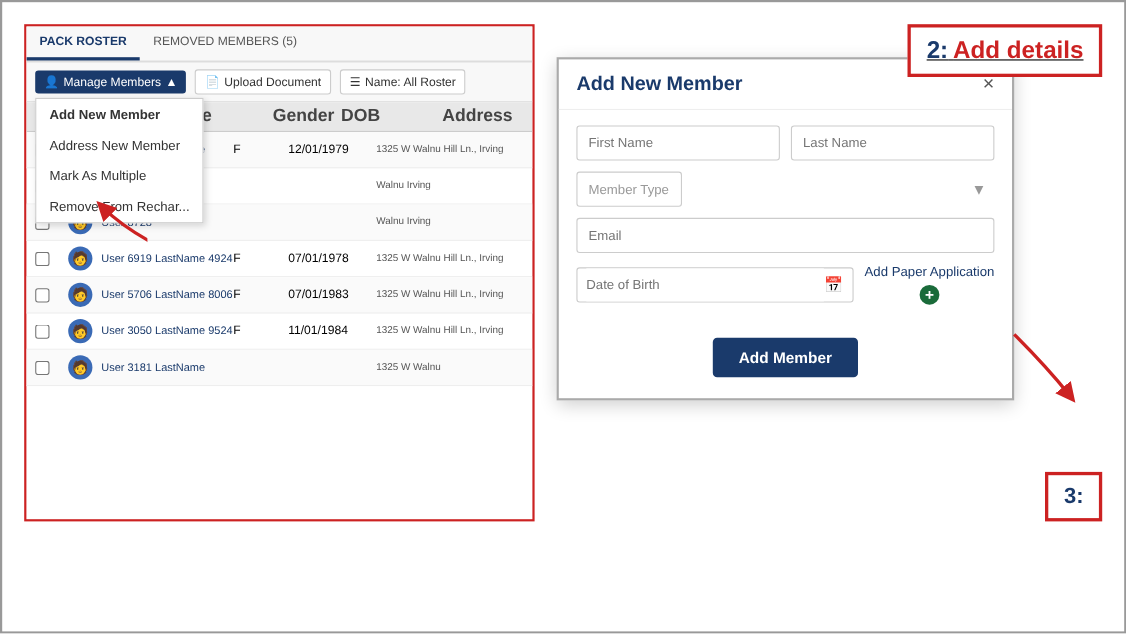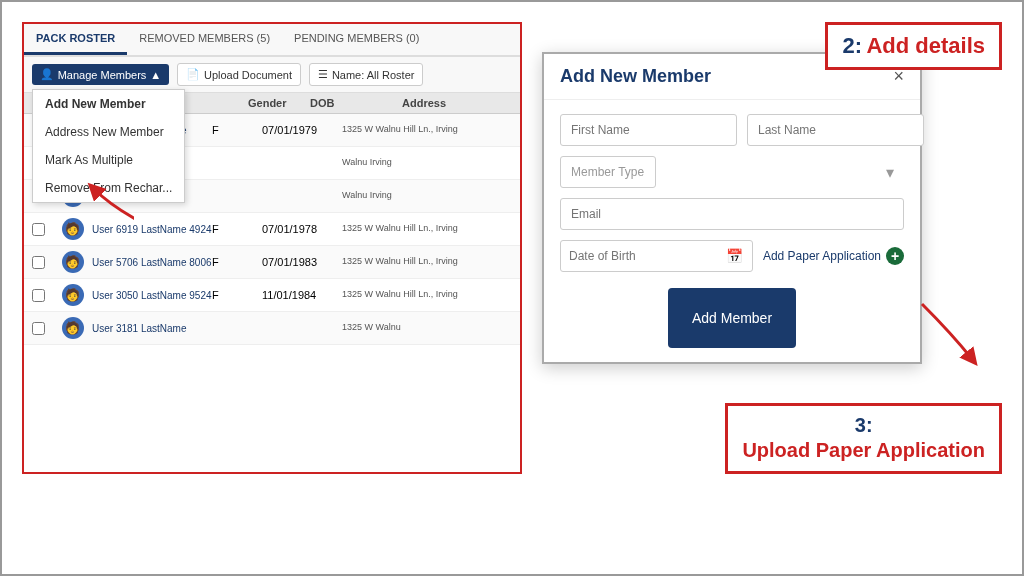--- a/index.html
+++ b/index.html
@@ -36,21 +36,21 @@
 
     
     .content-area {
       display: flex;
       gap: 20px;
       height: calc(100% - 80px);
     }
 
     
     .left-panel {
-      width: 500px;
+      width: 464px;
       border: 2px solid #cc2222;
       background: white;
       flex-shrink: 0;
       overflow: hidden;
       position: relative;
     }
 
     
     .tabs {
       display: flex;
@@ -127,21 +127,21 @@
     }
     .dropdown-item.active-item { font-weight: bold; }
 
     
     .table-header {
       display: grid;
       grid-template-columns: 30px 30px 120px 50px 80px 1fr;
       padding: 4px 8px;
       background: #e8e8e8;
       border-bottom: 1px solid #ccc;
-      font-size: 11px;
+      font-size: 16px;
       font-weight: bold;
       color: #444;
       gap: 12px;
     }
 
     
     .table-row {
       display: grid;
       grid-template-columns: 30px 30px 120px 50px 80px 1fr;
       padding: 5px 8px;
@@ -201,20 +201,21 @@
     
     .callout-step2 {
       position: absolute;
       top: 0;
       right: 0;
       background: white;
       border: 3px solid #cc2222;
       padding: 8px 14px;
       z-index: 10;
       text-align: center;
+      text-decoration: underline;
     }
     .callout-step2 .s2-num {
       font-size: 22px;
       color: #1a3a6b;
       font-weight: bold;
     }
     .callout-step2 .s2-text {
       font-size: 22px;
       color: #cc2222;
       font-weight: bold;
@@ -317,45 +318,46 @@
     .calendar-icon { color: #1a3a6b; font-size: 14px; cursor: pointer; }
 
     .add-paper-link {
       display: flex;
       align-items: center;
       gap: 5px;
       color: #1a3a6b;
       font-size: 12px;
       cursor: pointer;
       white-space: nowrap;
+      flex-direction: column;
     }
     .plus-circle {
       width: 18px;
       height: 18px;
       background: #1a6b3a;
       border-radius: 50%;
       color: white;
       display: flex;
       align-items: center;
       justify-content: center;
       font-size: 14px;
       font-weight: bold;
     }
 
     .btn-add-member {
       background: #1a3a6b;
       color: white;
       border: none;
-      padding: 22px 24px;
+      padding: 10px 24px;
       border-radius: 4px;
       font-size: 14px;
-      font-weight: normal;
+      font-weight: bold;
       cursor: pointer;
       align-self: center;
-      margin-top: 6px;
+      margin-top: 20px;
     }
 
     
     .callout-step3 {
       position: absolute;
       bottom: 0;
       right: 0;
       background: white;
       border: 3px solid #cc2222;
       padding: 8px 14px;
@@ -372,21 +374,20 @@
 
   
 
   <div class="content-area">
 
     <div class="left-panel">
 
       <div class="tabs">
         <div class="tab active">PACK ROSTER</div>
         <div class="tab">REMOVED MEMBERS (5)</div>
-        <div class="tab">PENDING MEMBERS (0)</div>
       </div>
 
       <div class="toolbar">
         <button class="btn-toolbar">
           <span>👤</span>
           <span>Manage Members</span>
           <span>▲</span>
         </button>
         <button class="btn-toolbar-outline">
           <span>📄</span>
@@ -416,21 +417,21 @@
 
       <div class="table-row">
         <div class="checkbox-cell">
             <input type="checkbox" style="">
           </div>
         <div>
             <div class="avatar-icon">🧑</div>
           </div>
         <div class="user-name">User 7414 LastName</div>
         <div>F</div>
-        <div>07/01/1979</div>
+        <div>12/01/1979</div>
         <div class="address-cell">1325 W Walnu Hill Ln., Irving</div>
       </div>
       <div class="table-row">
         <div class="checkbox-cell">
             <input type="checkbox" style="">
           </div>
         <div>
             <div class="avatar-icon">🧑</div>
           </div>
         <div class="user-name">User 9277</div>
@@ -558,18 +559,17 @@
         <defs>
           <marker id="arrowhead3" markerWidth="8" markerHeight="8" refX="3" refY="3" orient="auto">
             <path d="M0,0 L0,6 L6,3 z" fill="#cc2222"></path>
           </marker>
         </defs>
         <path d="M20,10 Q50,40 70,65" stroke="#cc2222" stroke-width="3" fill="none" marker-end="url(#arrowhead3)"></path>
       </svg>
 
       <div class="callout-step3">
         <div class="s3-num">3:</div>
-        <div class="s3-text">Upload Paper Application</div>
       </div>
 
     </div>
   </div>
 </div>
 
 </body></html>

